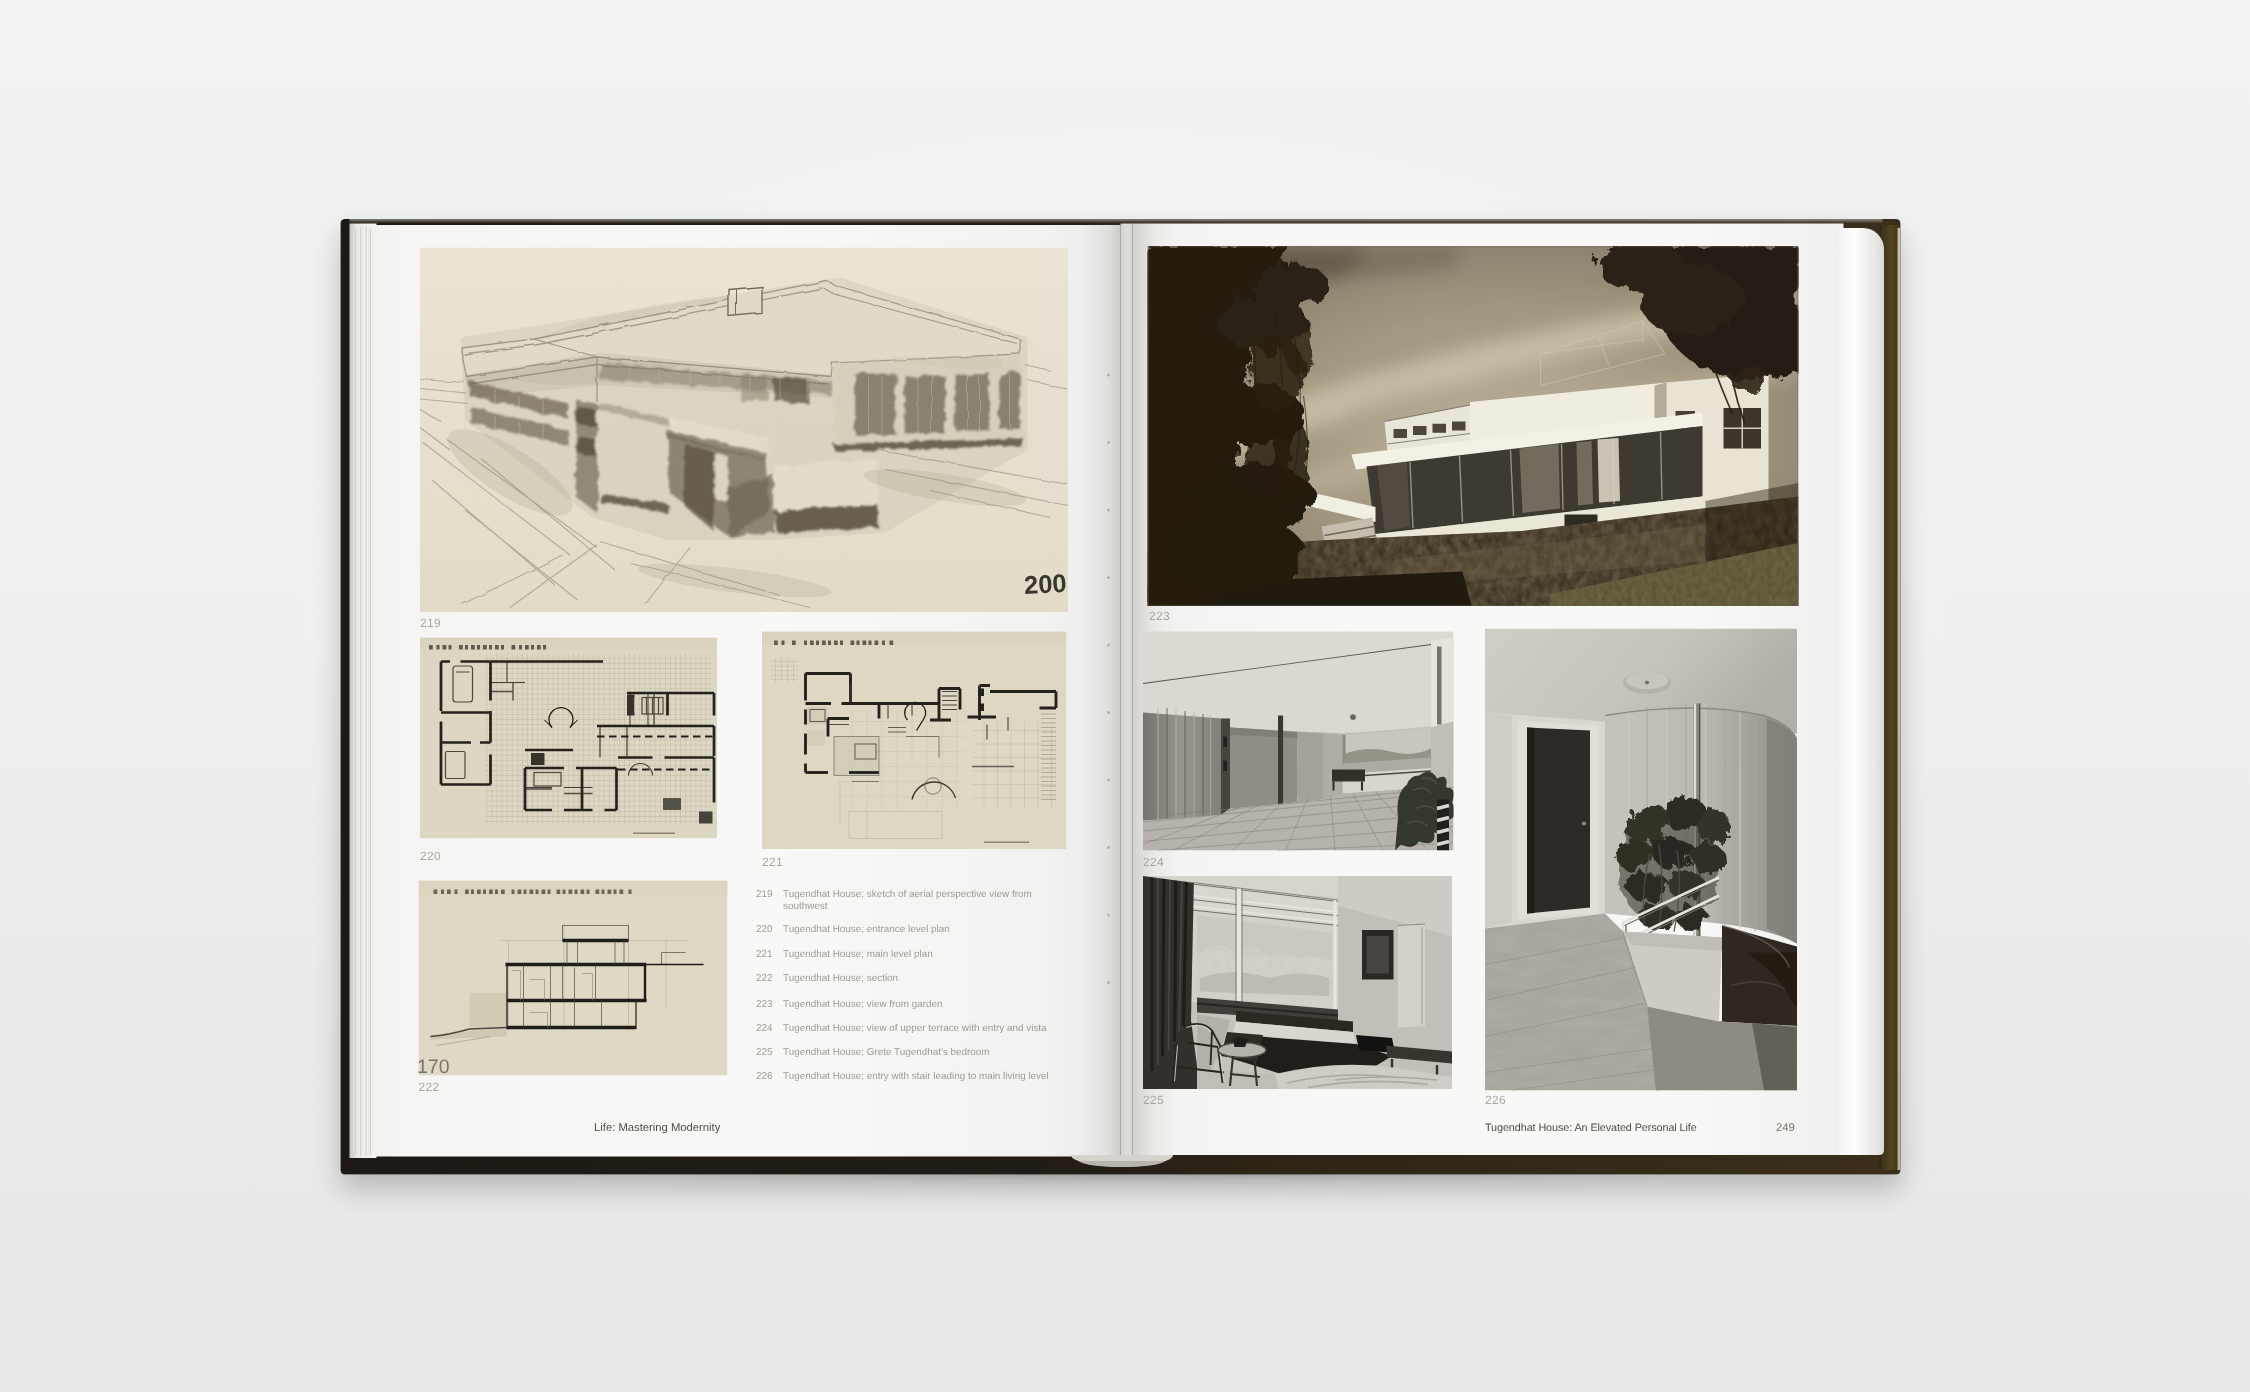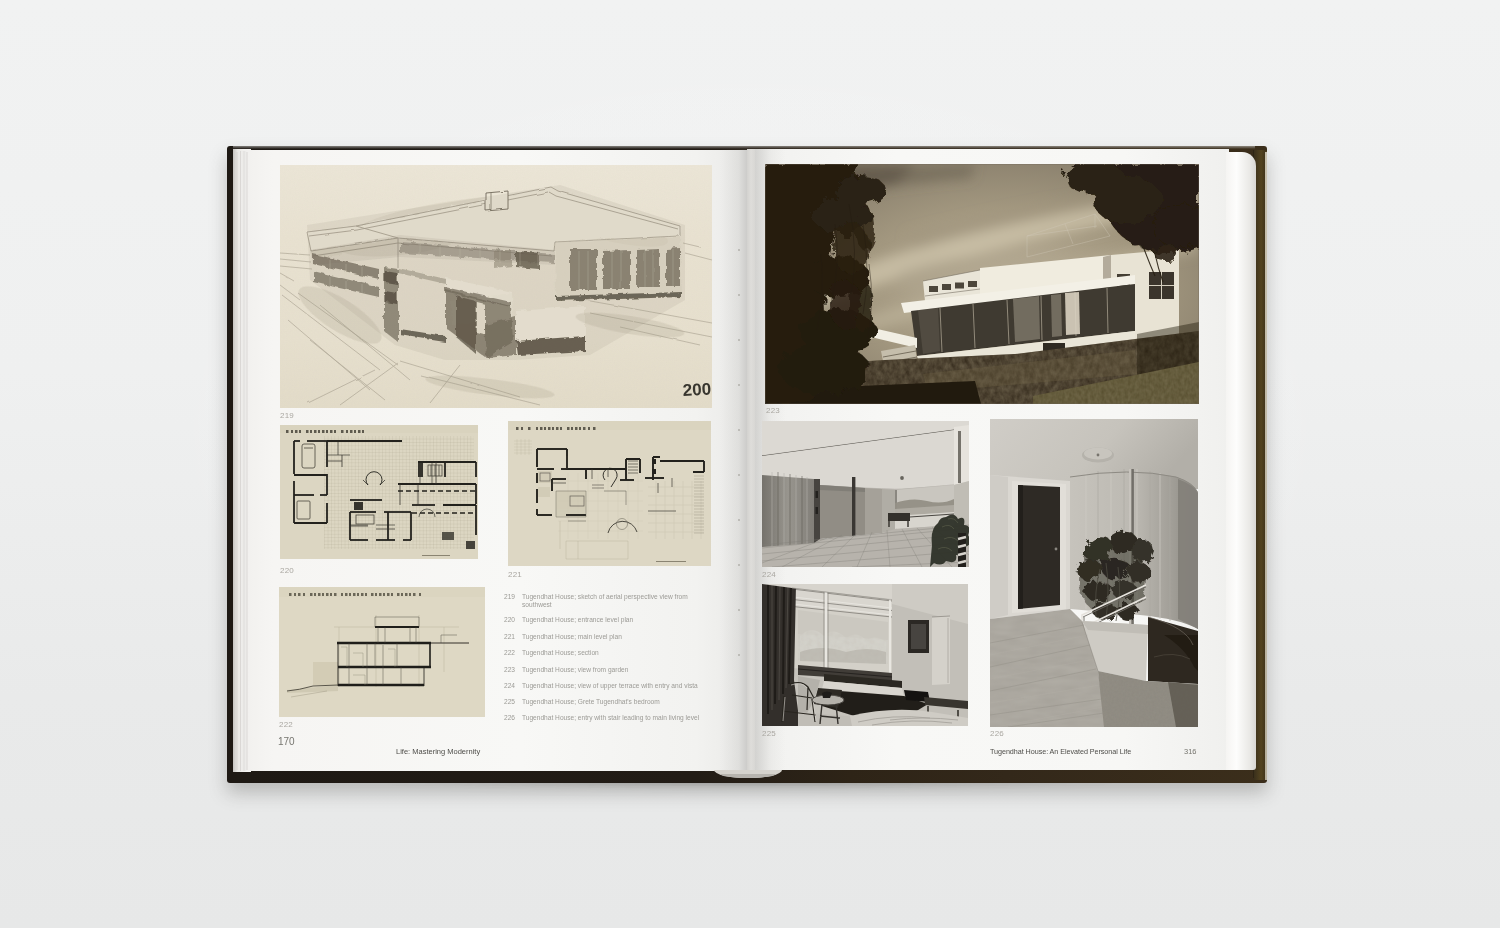--- a/index.html
+++ b/index.html
@@ -506,21 +506,21 @@
   <div class="abs" style="left:0;top:73px;">223</div>
     <div class="abs" style="left:18px;top:73px;">Tugendhat House; view from garden</div>
   <div class="abs" style="left:0;top:89px;">224</div>
     <div class="abs" style="left:18px;top:89px;">Tugendhat House; view of upper terrace with entry and vista</div>
   <div class="abs" style="left:0;top:105px;">225</div>
     <div class="abs" style="left:18px;top:105px;">Tugendhat House; Grete Tugendhat's bedroom</div>
   <div class="abs" style="left:0;top:121px;">226</div>
     <div class="abs" style="left:18px;top:121px;">Tugendhat House; entry with stair leading to main living level</div>
 </div>
 
-<div class="abs" style="left:278px;top:736px;font-size:10px;color:#76756f;">170</div>
+<div class="abs" style="left:278px;top:703px;font-size:13px;color:#76756f;">170</div>
 
 <div class="abs" style="left:396px;top:747px;font-size:7.5px;color:#4e4d49;">Life: Mastering Modernity</div>
 
 <svg class="abs" style="left:765px;top:164px;" width="434" height="240" viewBox="0 0 434 240">
 <defs>
 <radialGradient id="skyglow" cx="0.55" cy="0.52" r="0.75">
 <stop offset="0" stop-color="#bcb19a"></stop>
         <stop offset="0.45" stop-color="#a2977f"></stop>
         <stop offset="1" stop-color="#766d5e"></stop>
 </radialGradient>
@@ -947,13 +947,13 @@
 
 <path d="M178,263 L208,266 L208,308 L186,308 Z" fill="#4a443a" opacity="0.6"></path>
 
 <path d="M108,252 L92,203" stroke="#8f8b83" stroke-width="0.8" fill="none" opacity="0.8"></path>
 </svg>
 
 <div class="lbl" style="left:990px;top:729px;">226</div>
 
 <div class="abs" style="left:990px;top:747px;font-size:7.2px;letter-spacing:-0.05px;color:#4e4d49;">Tugendhat House: An Elevated Personal Life</div>
 
-<div class="abs" style="left:1184px;top:747px;font-size:7.5px;color:#76756f;">316</div>
+<div class="abs" style="left:1184px;top:747px;font-size:7.5px;color:#76756f;">249</div>
 
 </body></html>

